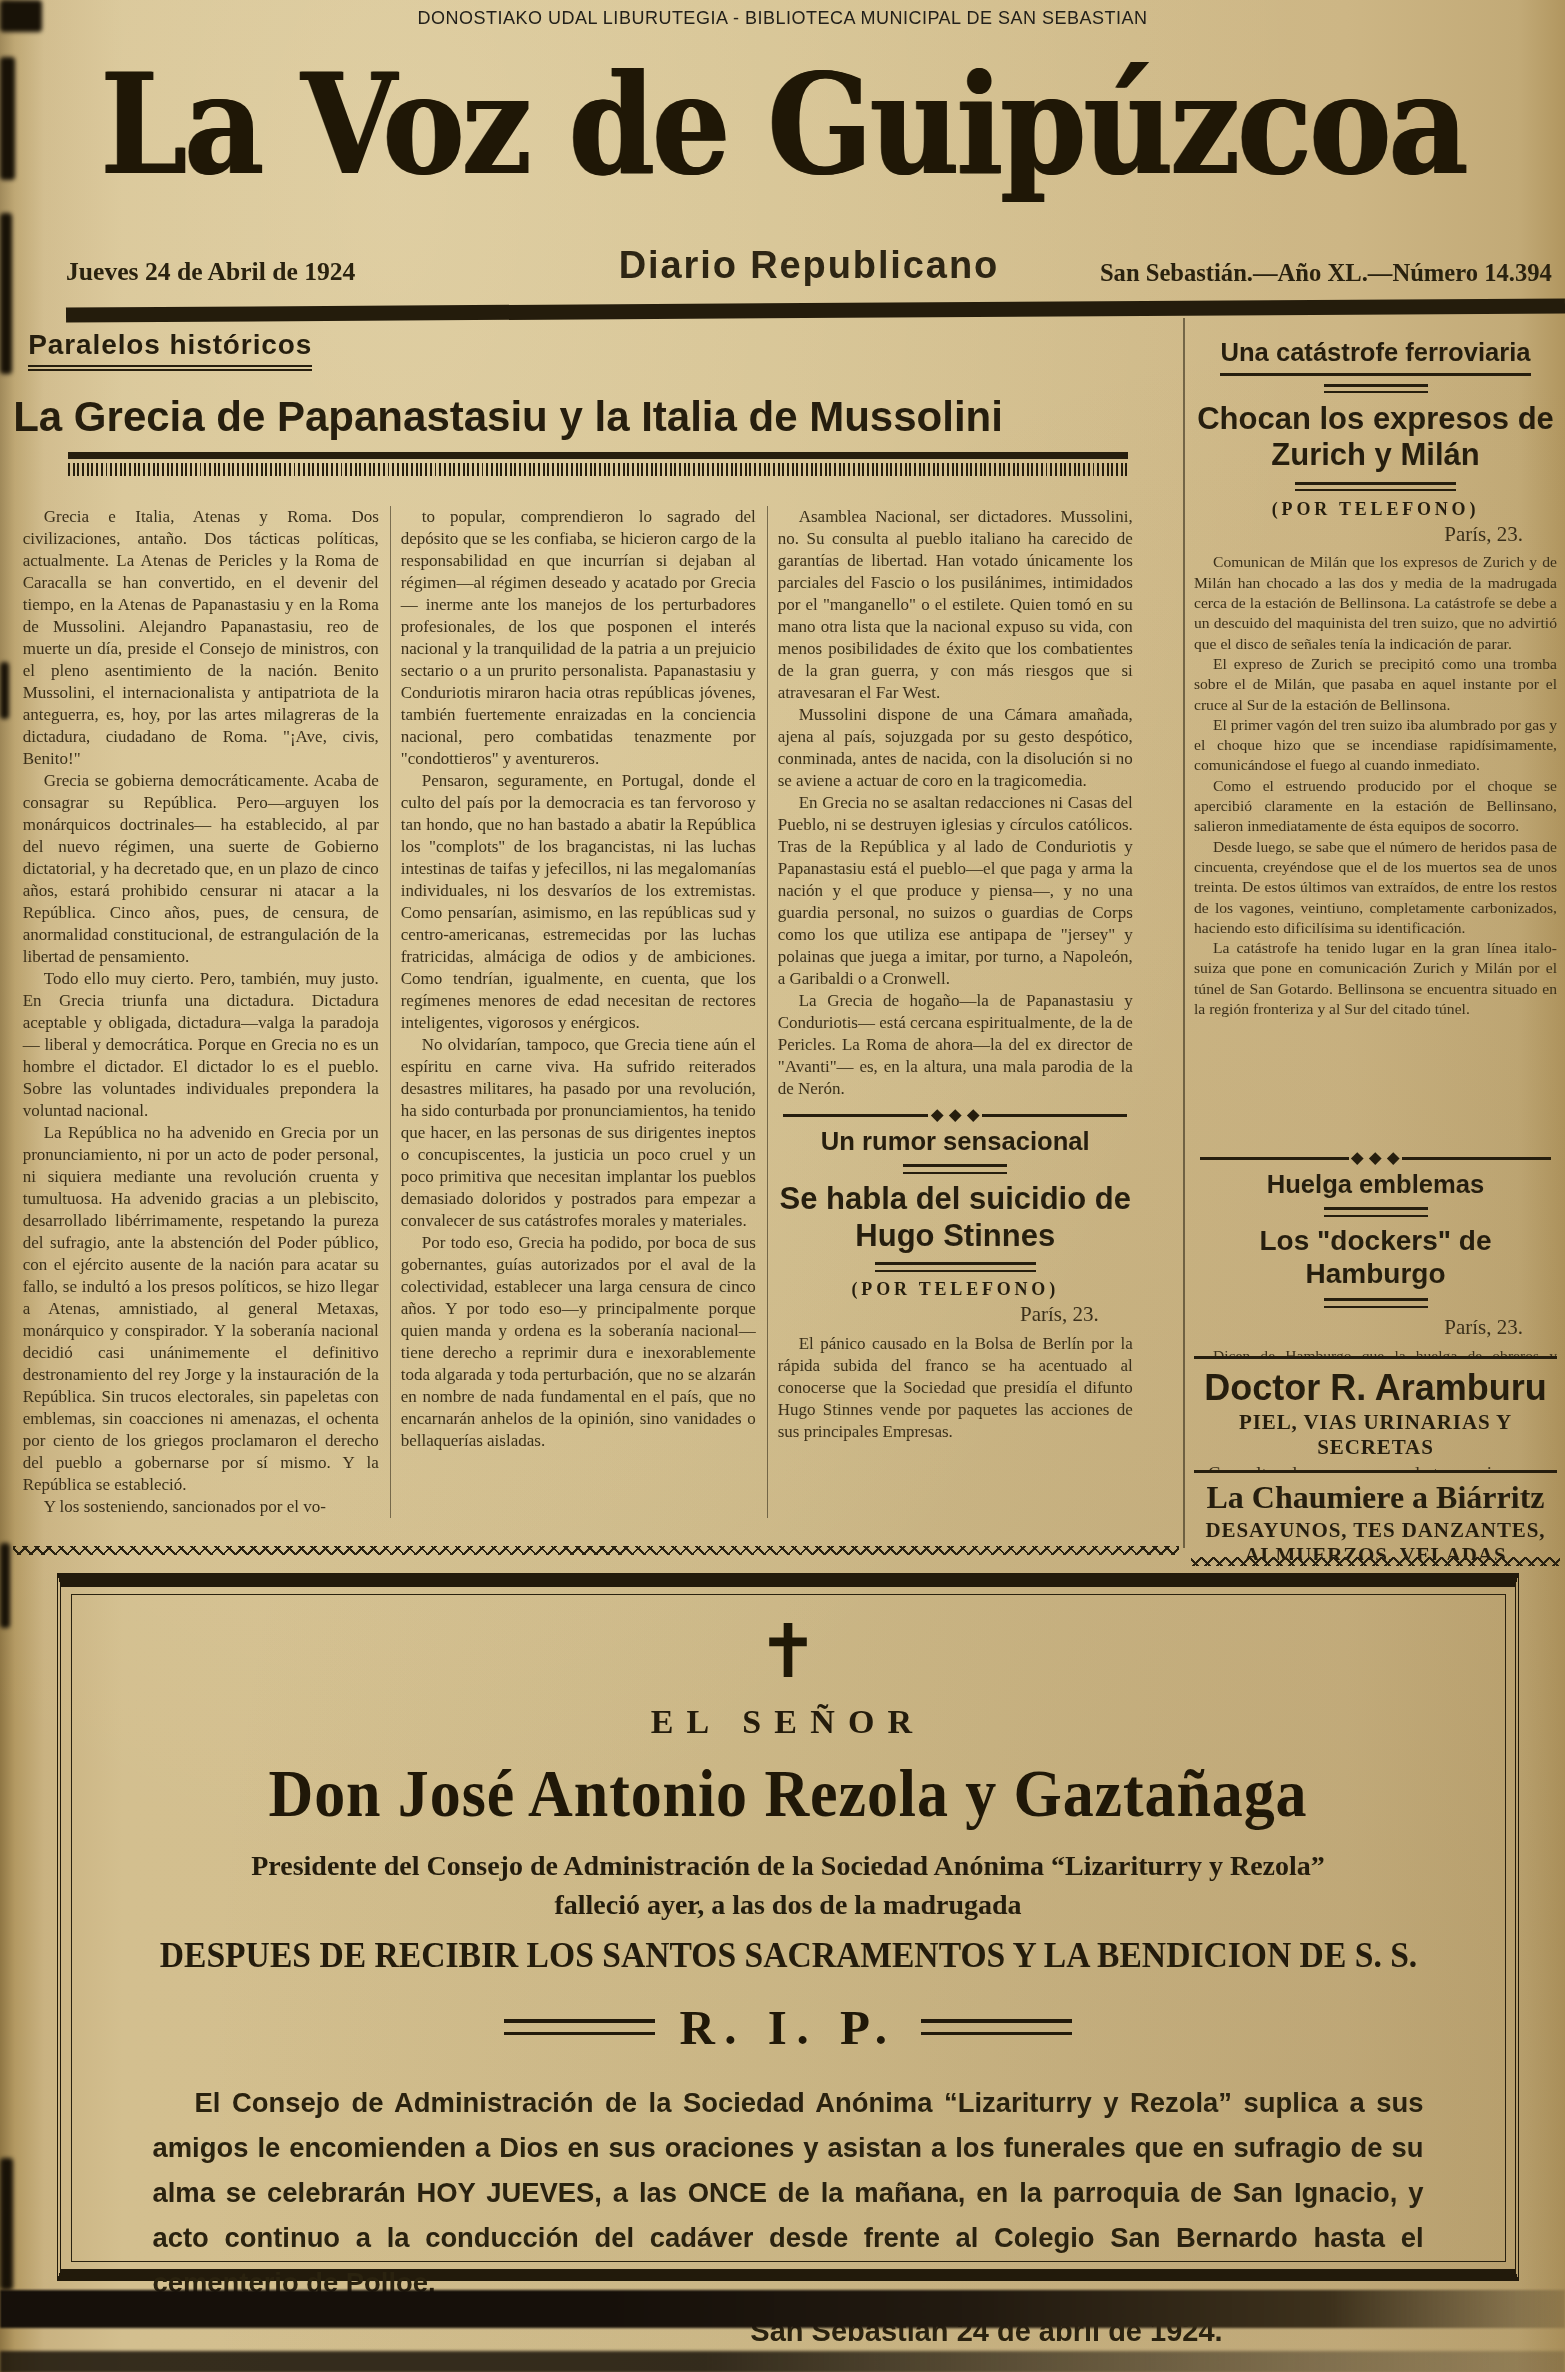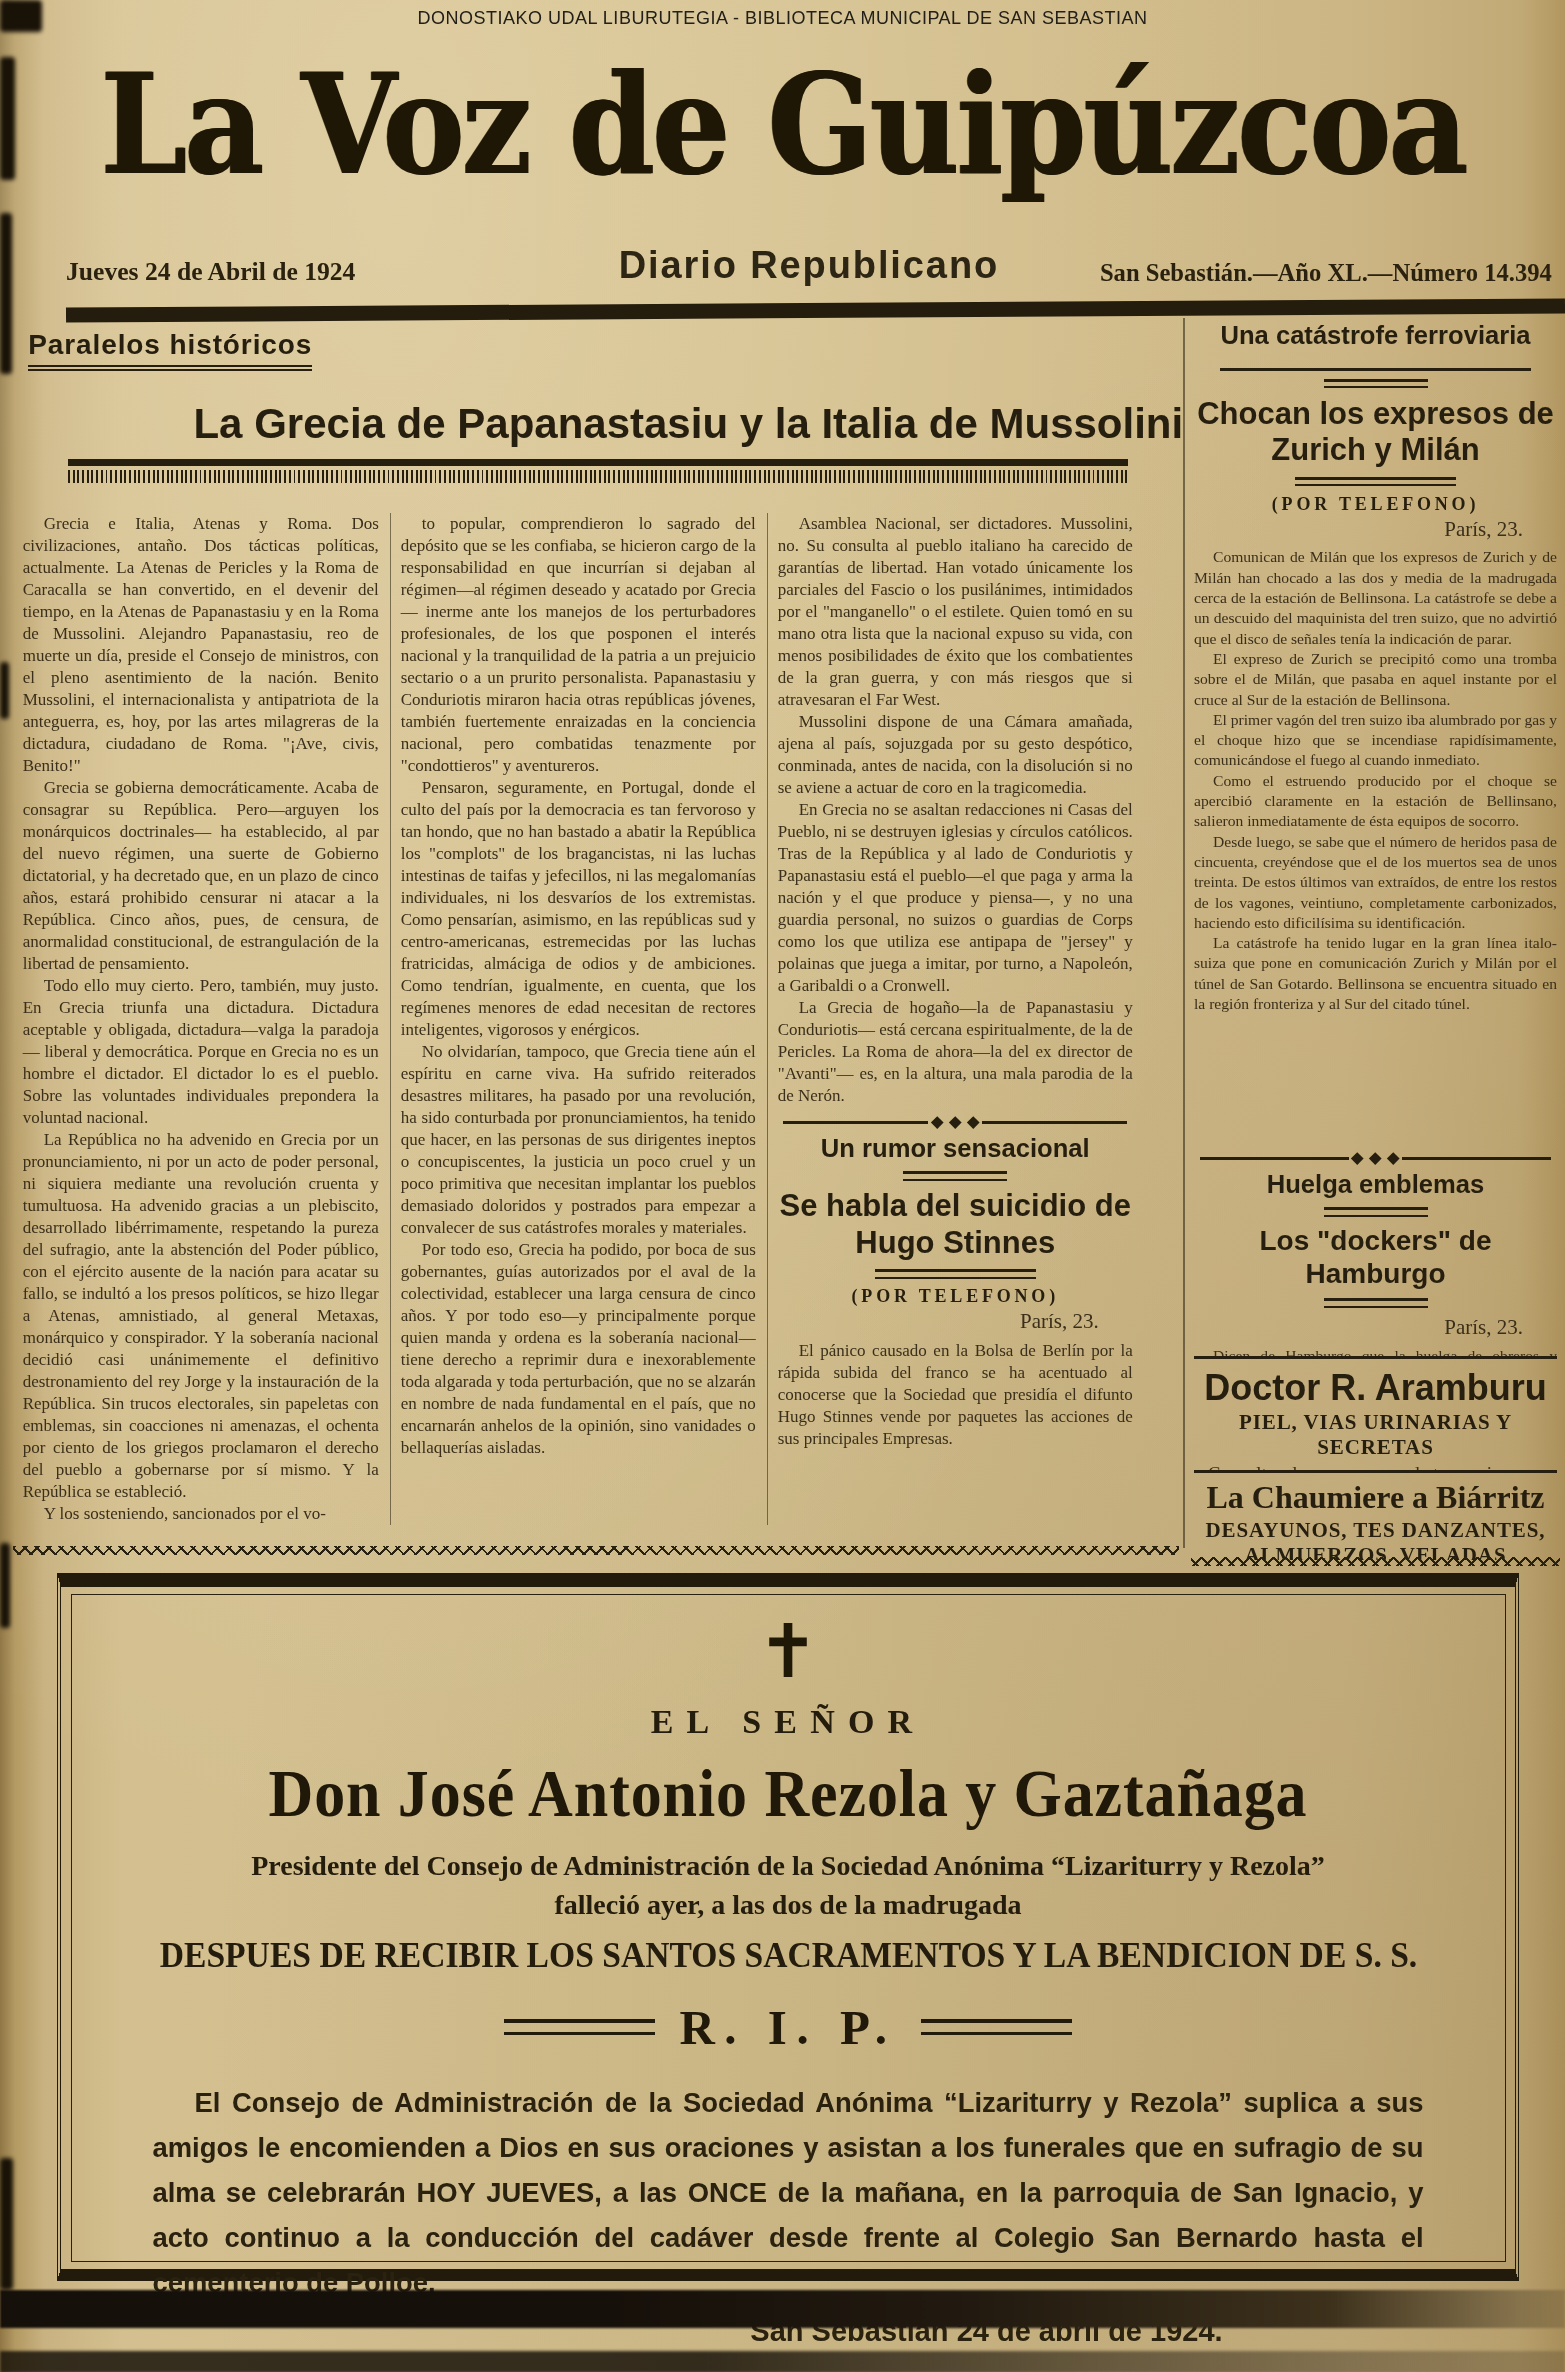--- a/index.html
+++ b/index.html
@@ -29,38 +29,38 @@
   .date-left{width:31%;font-weight:bold;font-size:25.6px;color:#2a220f;}
   .subtitle{width:38%;text-align:center;font-family:"Liberation Sans",sans-serif;
     font-weight:bold;font-size:38px;letter-spacing:1.9px;color:#2e2614;}
   .edition{width:31%;text-align:right;font-weight:bold;font-size:24.6px;color:#2a220f;}
   .toprule{position:absolute;left:66px;right:0;top:303px;height:15px;background:#241c0c;transform:rotate(-.35deg);}
   
   .main{position:absolute;left:13.2px;top:329px;width:1170px;}
   .kicker-main{display:inline-block;margin-left:15px;font-family:"Liberation Sans",sans-serif;
     font-weight:bold;font-size:28px;letter-spacing:0.9px;color:var(--ink);
     border-bottom:6.6px double var(--ink);padding-bottom:3.8px;}
-  .headline-main{margin-top:29px;text-align:right;font-family:"Liberation Sans",sans-serif;
+  .headline-main{margin-top:22px;text-align:left;font-family:"Liberation Sans",sans-serif;
     font-weight:bold;font-size:42px;letter-spacing:0;color:var(--ink);}
   .hrule{width:1060px;height:6.6px;background:var(--ink);margin:11.4px auto 4.7px;}
   .hatch{width:1060px;height:12.3px;margin:0 auto;
     background:repeating-linear-gradient(90deg,var(--ink) 0 1.9px,transparent 1.9px 4.7px);}
   .cols{display:flex;margin-top:30px;align-items:stretch;}
   .col{width:377px;box-sizing:border-box;padding:0 11.4px 0 9.5px;}
   .col + .col{border-left:1.9px solid var(--rule);}
   .col p{margin:0;font-size:17px;line-height:22px;text-align:justify;text-indent:21px;color:var(--ink-soft);}
   
   .orn{display:flex;align-items:center;margin:11.4px 5.7px 7.6px;}
   .orn .l{flex:1;height:2.8px;background:var(--ink);}
   .orn .d{width:8.5px;height:8.5px;margin:0 4.7px;background:var(--ink);transform:rotate(45deg);}
   .bar2{width:104px;height:4.7px;margin:7.6px auto;border-top:3.8px solid var(--ink);border-bottom:2.8px solid var(--ink);}
   .bar2.wide{width:161px;}
   .kicker-sub{text-align:center;font-family:"Liberation Sans",sans-serif;font-weight:bold;
     font-size:25.6px;color:var(--ink);margin-top:5.7px;}
-  .kicker-sub.underline{display:table;margin:1px auto 0;border-bottom:3.8px solid var(--ink);padding-bottom:18px;}
+  .kicker-sub.underline{display:table;margin:18px auto 0;border-bottom:3.8px solid var(--ink);padding-bottom:6px;}
   .headline-sub{text-align:center;font-family:"Liberation Sans",sans-serif;font-weight:bold;
     font-size:31px;line-height:1.18;color:var(--ink);margin:5.7px 0;}
   .telefono{text-align:center;font-weight:bold;font-size:18px;letter-spacing:3.8px;color:var(--ink);margin:5.7px 0 1.9px;}
   .place{text-align:right;padding-right:34px;font-size:21px;color:var(--ink-soft);margin:1.9px 0 5.7px;}
   
   .vline{position:absolute;left:1183px;top:318px;width:1.9px;height:1230px;background:var(--rule);}
   .sb{position:absolute;left:1194px;width:363px;box-sizing:border-box;overflow:hidden;}
   .sb p{margin:0;font-size:15.6px;line-height:20.3px;text-align:justify;text-indent:19px;color:var(--ink-soft);}
   #sb-art1{top:320px;height:823px;}
   #sb-art2{top:1143px;height:213px;}

